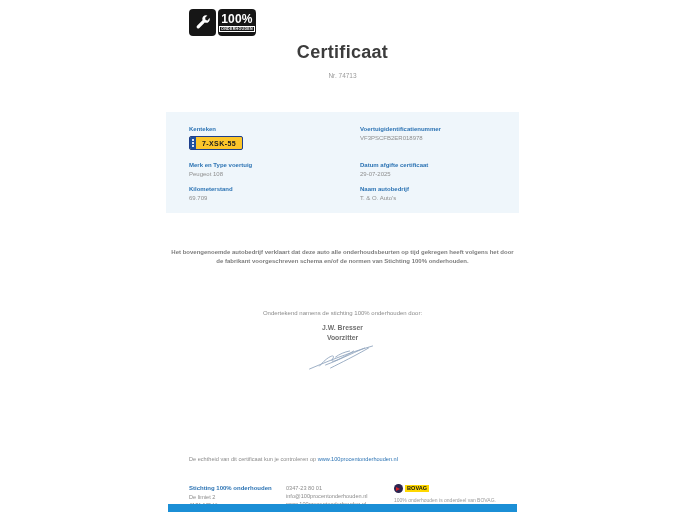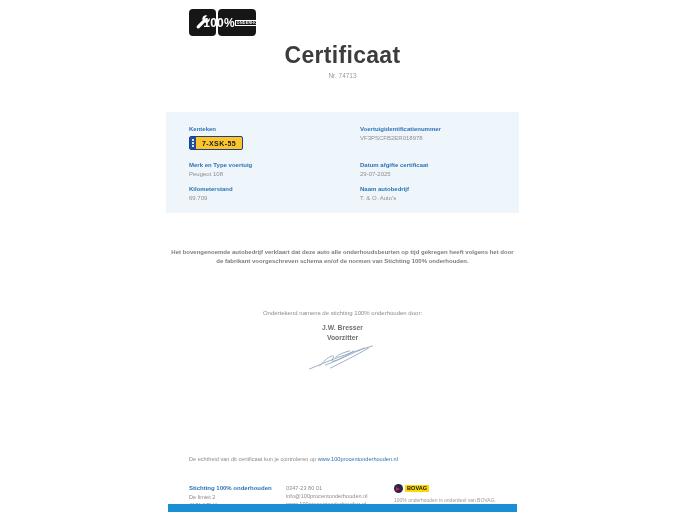--- a/index.html
+++ b/index.html
@@ -4,26 +4,26 @@
 <style>
   html,body{margin:0;padding:0;background:#ffffff;}
   body{width:685px;height:514px;font-family:"Liberation Sans","DejaVu Sans",sans-serif;}
   .page{position:relative;width:685px;height:514px;background:#fff;overflow:hidden;}
   .column{position:absolute;left:166px;top:0;width:353px;height:514px;}
 
   
   .logo{position:absolute;top:9px;left:23px;display:flex;align-items:stretch;}
   .logo-tile{background:#161616;border-radius:4px;}
   .logo-tile-left{width:27px;height:27px;display:flex;align-items:center;justify-content:center;}
-  .logo-tile-right{width:38px;height:27px;margin-left:2px;display:flex;flex-direction:row;align-items:center;justify-content:center;}
+  .logo-tile-right{width:38px;height:27px;margin-left:2px;display:flex;flex-direction:column;align-items:center;justify-content:center;}
   .logo-percent{color:#fff;font-weight:bold;font-size:12px;line-height:12px;letter-spacing:0.2px;}
   .logo-wordmark{color:#fff;font-weight:bold;font-size:3.6px;line-height:4.6px;border:0.8px solid #fff;padding:0 1px;margin-top:1px;letter-spacing:0.3px;}
 
   
-  .title{position:absolute;top:42px;left:0;width:100%;text-align:center;font-size:23px;font-weight:bold;color:#3c3c3c;letter-spacing:0.3px;}
+  .title{position:absolute;top:42px;left:0;width:100%;text-align:center;font-size:18px;font-weight:bold;color:#3c3c3c;letter-spacing:0.3px;}
   .cert-nr{position:absolute;top:72px;left:0;width:100%;text-align:center;font-size:6.5px;color:#9a9a9a;}
 
   
   .infobox{position:absolute;top:112px;left:0;width:353px;height:101px;background:#eff6fb;box-sizing:border-box;padding:14px 0 0 23px;}
   .info-grid{display:grid;grid-template-columns:171px 1fr;row-gap:9px;}
   .flabel{font-size:6px;font-weight:bold;color:#2d74b4;margin-bottom:3px;}
   .fvalue{font-size:6px;color:#8f8f8f;}
   .plate{display:inline-flex;align-items:stretch;width:52px;height:12px;background:#fcc62a;border:1px solid#1d3f8c;border-radius:2px;overflow:hidden;margin-top:1px;}
   .plate-strip{width:6px;background:#1d4f9e;position:relative;}
   .plate-strip::after{content:"";position:absolute;left:2px;top:2px;width:1.5px;height:1.5px;background:#fff;border-radius:50%;box-shadow:0 3px 0 #fff,0 6px 0 #fff;}

